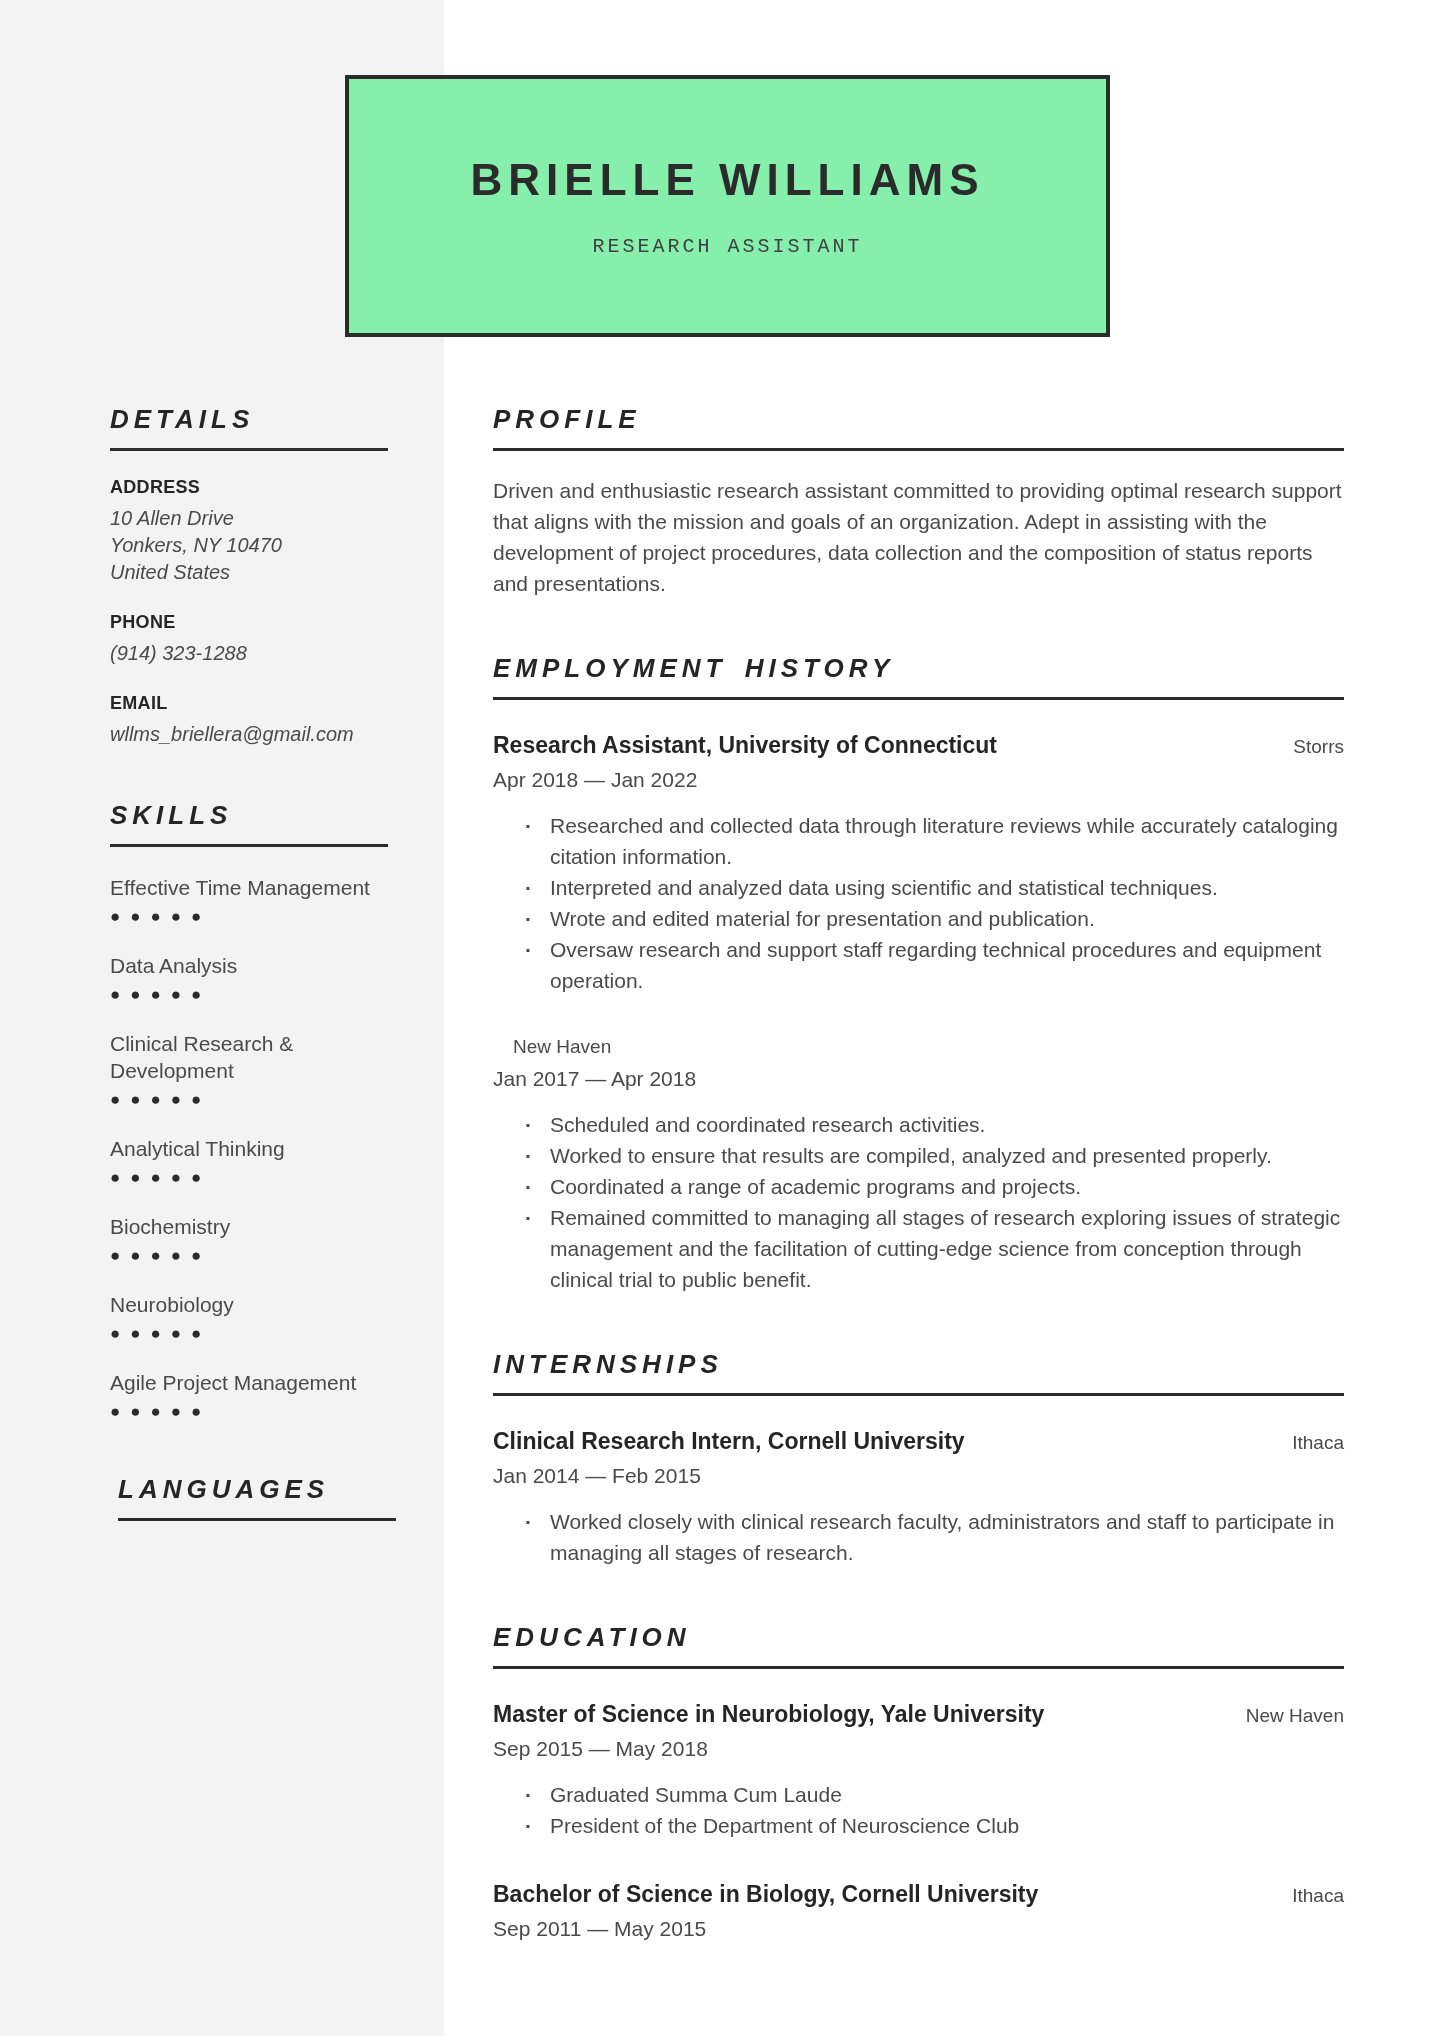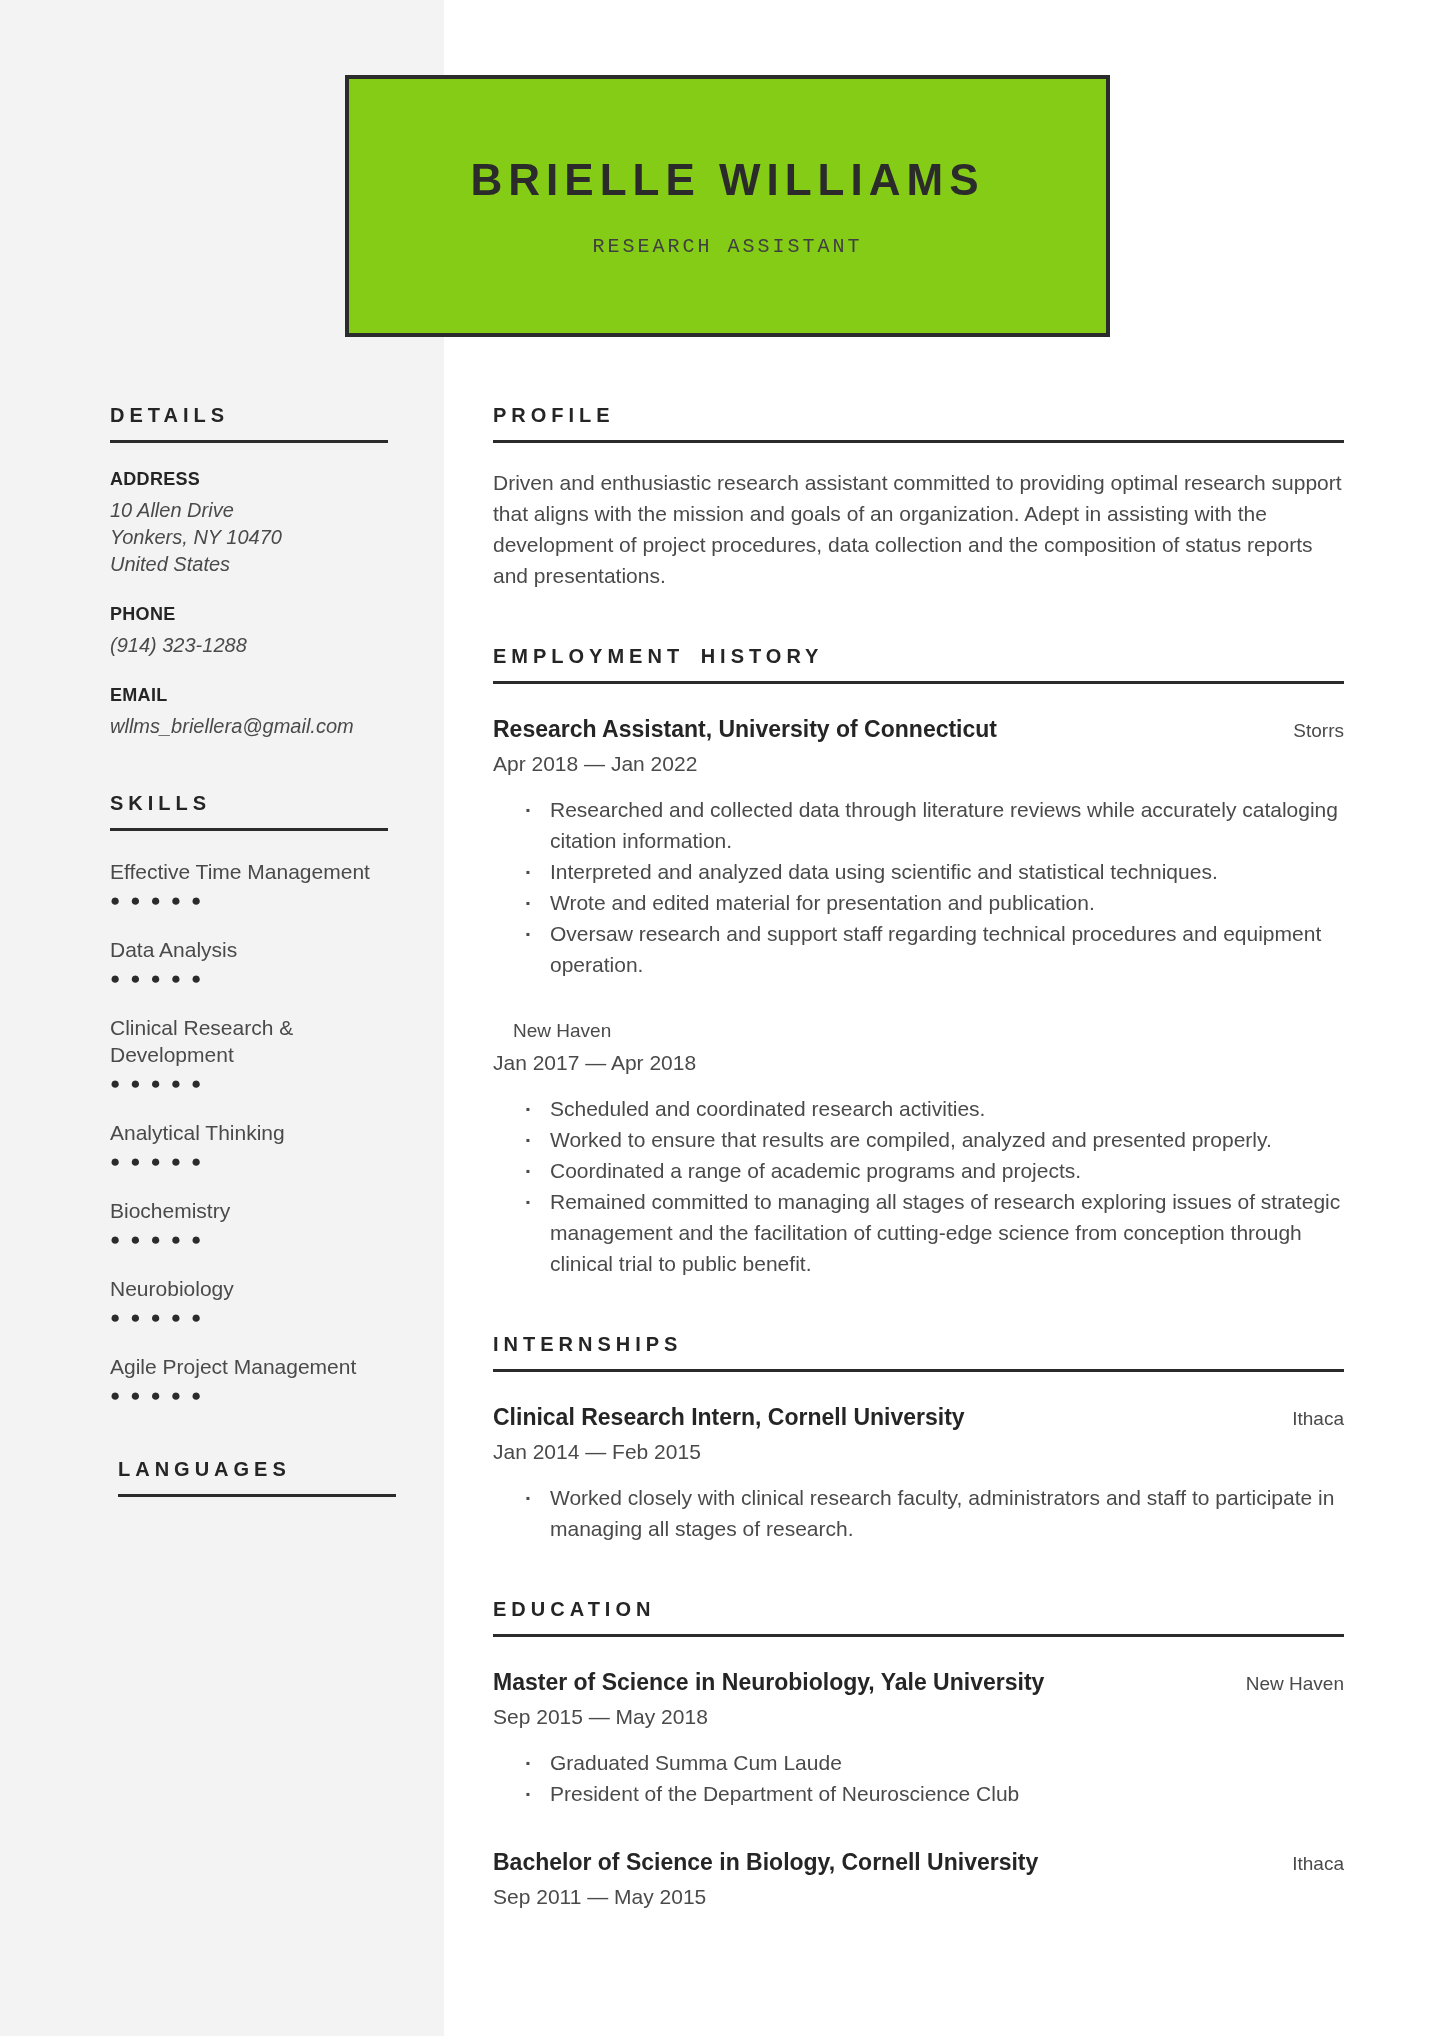--- a/index.html
+++ b/index.html
@@ -4,30 +4,30 @@
 <style>
   html,body{margin:0;padding:0;}
   body{
     width:1440px;height:2036px;position:relative;background:#ffffff;
     font-family:"Liberation Sans", sans-serif;color:#252525;overflow:hidden;
   }
   .sidebar-bg{position:absolute;left:0;top:0;width:444px;height:2036px;background:#f3f3f3;}
   
   .header-box{
     position:absolute;left:345px;top:75px;width:765px;height:262px;box-sizing:border-box;
-    background:#84cc16;border:4px solid #2b2b2b;
+    background:#86efac;border:4px solid #2b2b2b;
     display:flex;flex-direction:column;align-items:center;justify-content:center;
   }
   .name{font-size:44px;font-weight:700;letter-spacing:6px;color:#2b2b2b;margin:0 0 30px 0;white-space:nowrap;}
   .job-subtitle{font-size:20px;letter-spacing:3px;color:#3f3f3f;white-space:nowrap;font-family:Liberation Mono, monospace;}
   
   .sidebar-content{position:absolute;left:110px;top:404px;width:300px;}
   .main-content{position:absolute;left:493px;top:404px;width:851px;}
   
-  .sec-heading{font-size:20px;font-weight:700;letter-spacing:5px;word-spacing:6px;color:#252525;}
+  .sec-heading{font-size:26px;font-weight:700;letter-spacing:5px;word-spacing:6px;color:#252525;font-style:italic;}
   .side-rule{border-bottom:3px solid #2b2b2b;width:278px;margin-top:13px;}
   .main-rule{border-bottom:3px solid #2b2b2b;width:100%;margin-top:13px;}
   
   .side-label{margin-top:26px;font-size:18px;font-weight:700;letter-spacing:.3px;color:#252525;}
   .side-value{margin-top:7px;font-size:20px;line-height:27px;color:#4a4a4a;font-style:italic;}
   .side-value div{min-height:27px;}
   
   .skills-block{margin-top:52px;}
   .skill{margin-top:27px;}
   .skill-name{font-size:21px;line-height:27px;color:#4a4a4a;}

